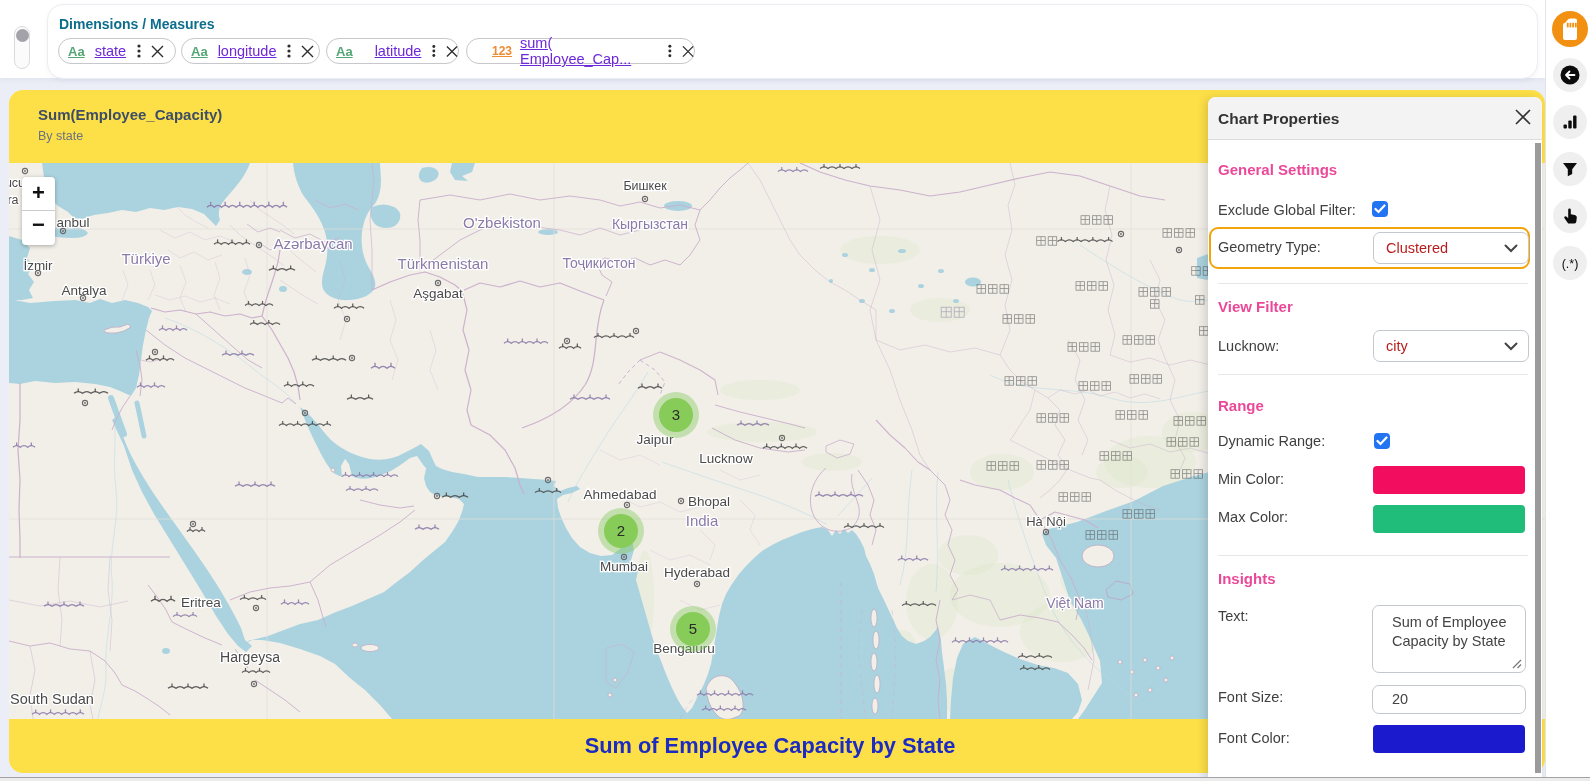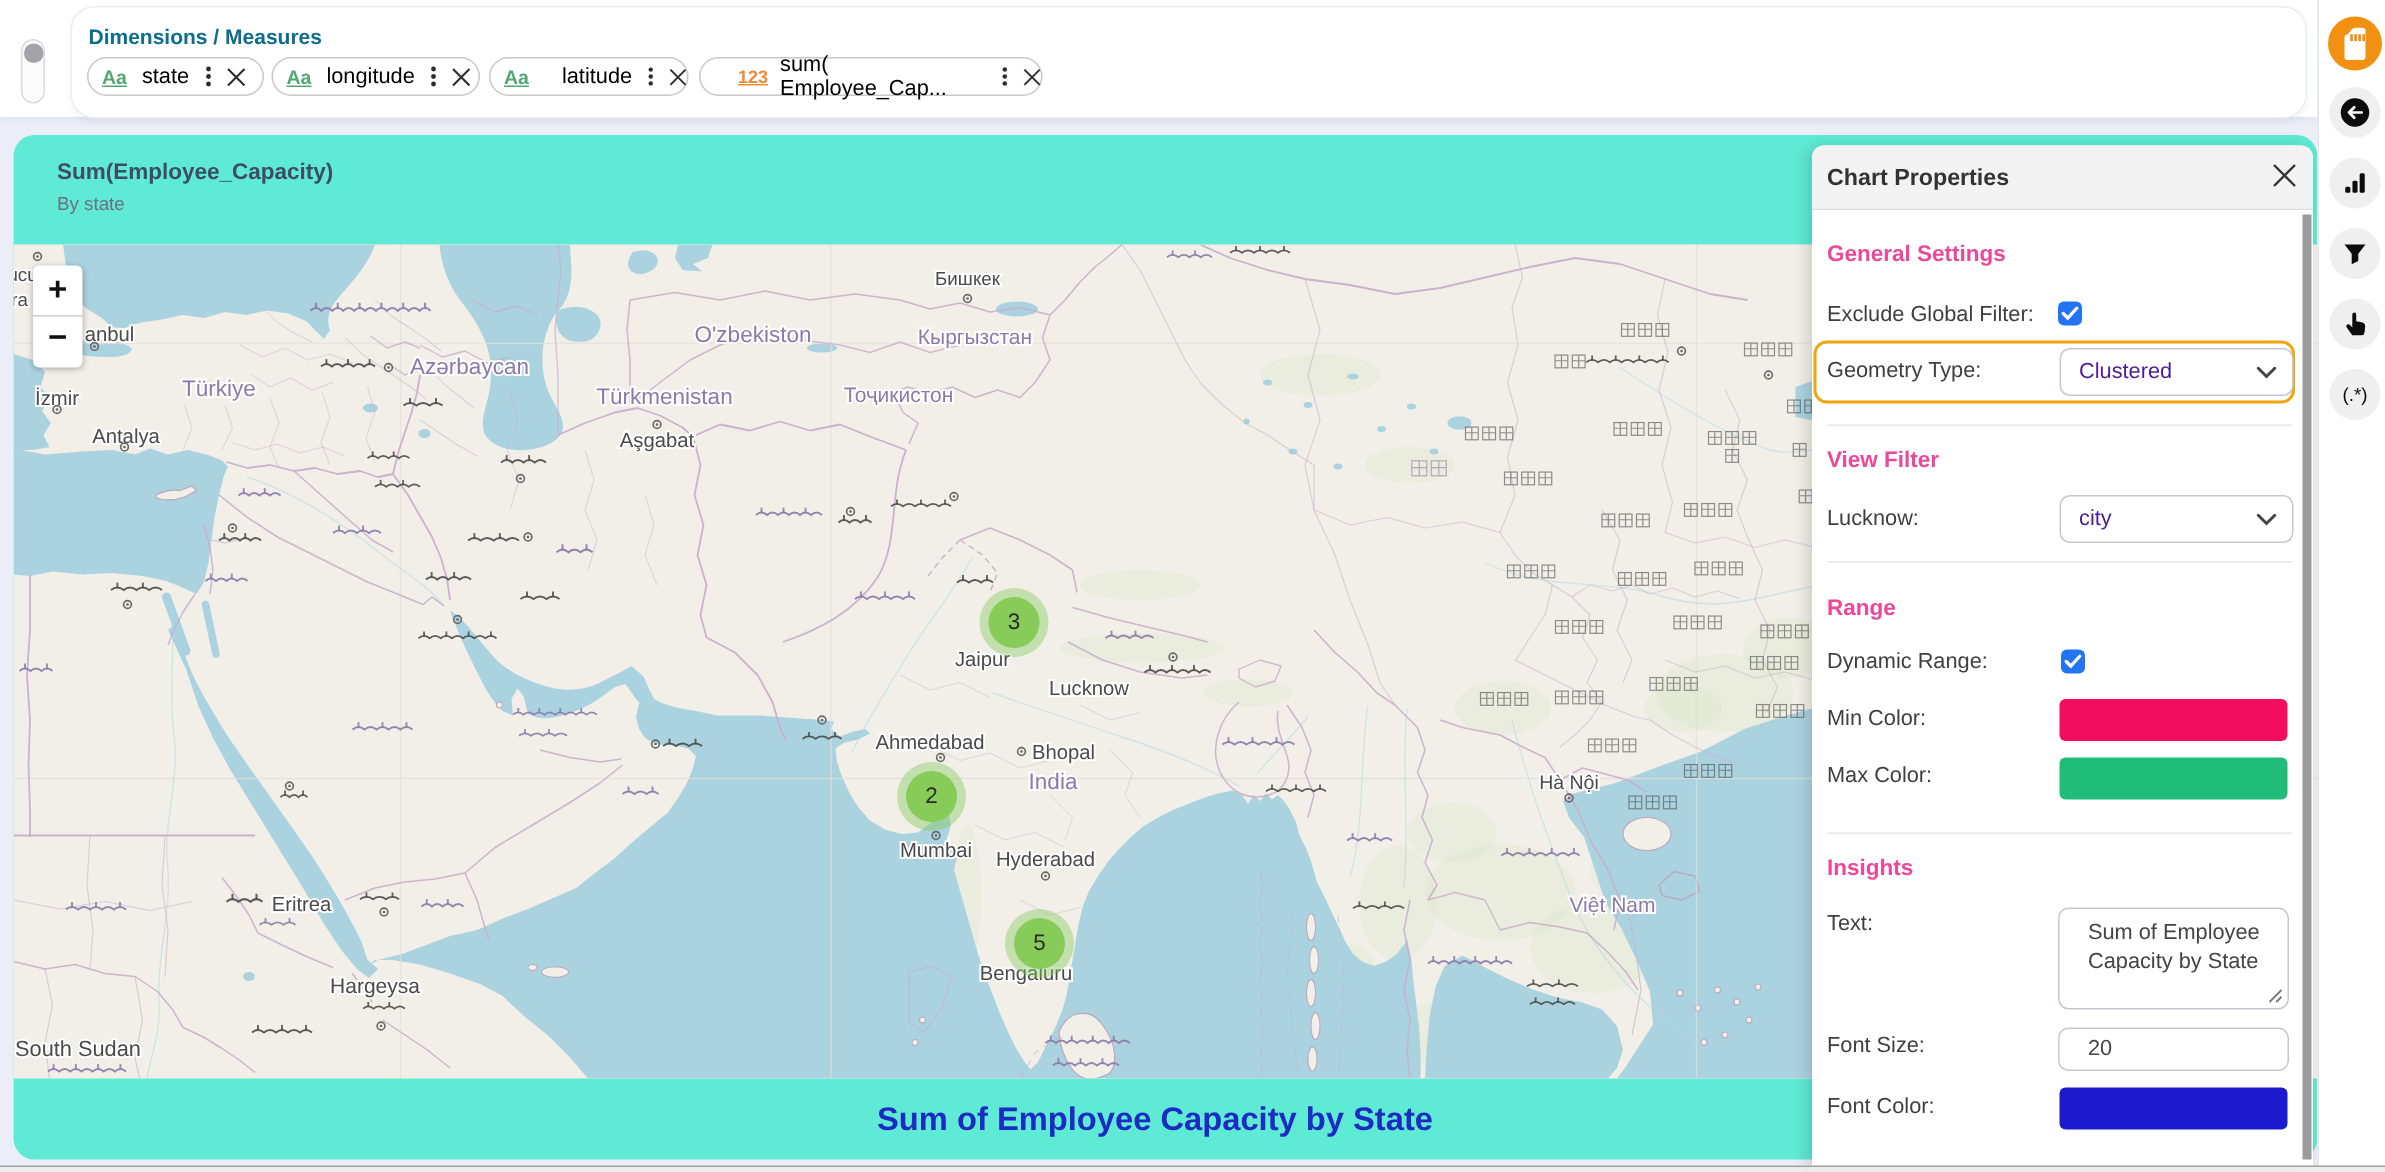--- a/index.html
+++ b/index.html
@@ -7,26 +7,26 @@
 body { position:relative; background:#ebeef6; font-family:"Liberation Sans", sans-serif; }
 .abs { position:absolute; }
 
 
 #tophead { left:0; top:0; width:1545px; height:78px; background:#fff; box-shadow:0 2px 5px rgba(40,60,120,.06); }
 #chipcard { left:47px; top:4px; width:1491px; height:75px; background:#fff; border:1px solid #ecedf2; border-radius:16px; box-shadow:0 2px 5px rgba(40,60,120,.05); }
 #dimtitle { left:59px; top:16px; font-size:14px; font-weight:bold; color:#0d6d8c; }
 .chip { top:38px; height:26px; border:1px solid #c7c7cc; border-radius:13px; background:#fff; display:flex; align-items:center; }
 .chip .pfx { font-size:13px; font-weight:bold; color:#54a674;text-decoration:underline; }
 .chip .pfx.num { color:#ee8b35; font-size:12px; }
-.chip .lbl { font-size:14.5px; color:#000000; }
+.chip .lbl { font-size:14.5px; color:#6d28d9;text-decoration:underline; }
 #toggle { left:14px; top:26px; width:16px; height:43px; border:1px solid #dadae0; border-radius:9px; background:#fbfbfc; }
 #toggle .knob { position:absolute; left:1px; top:2px; width:13px; height:13px; border-radius:50%; background:#a2a2a8; }
 
 
-#card { left:9px; top:90px; width:1536px; height:683px; background:#5eead4; border-radius:14px; }
+#card { left:9px; top:90px; width:1536px; height:683px; background:#fde047; border-radius:14px; }
 #ctitle { left:29px; top:16px; font-size:15px; font-weight:600; color:#3e4d66; position:absolute; }
 #csub { left:29px; top:39px; font-size:12.5px; color:#6a7280; position:absolute; }
 #mapwrap { position:absolute; left:0px; top:73px; width:1536px; height:556px; background:#f2efe9; overflow:hidden; }
 #bigtitle { position:absolute; left:0; top:643px; width:1522px; text-align:center; font-size:21.8px; font-weight:600; color:#1c2bc1; }
 
 
 #zoomctl { left:13px; top:14px; width:33px; height:68px; background:#fff; border-radius:4px; box-shadow:0 1px 4px rgba(0,0,0,.3); z-index:30; }
 #zoomctl .zb { width:33px; height:33px; text-align:center; font-size:22px; font-weight:bold; color:#111; line-height:32px; }
 #zoomctl .sep { height:1px; background:#ccc; }
 
@@ -37,21 +37,21 @@
 
 #panel { left:1208px; top:97px; width:334px; height:684px; background:#fff; border-radius:8px 8px 0 0; box-shadow:-3px 1px 10px rgba(0,0,0,.14); z-index:40; }
 #phead { position:absolute; left:0; top:0; width:100%; height:43px; background:#f3f3f3; border-bottom:1px solid #dcdcdc; border-radius:8px 8px 0 0; }
 #phead .t { position:absolute; left:10px; top:13px; font-size:15.5px; font-weight:bold; color:#333; }
 #pclose { position:absolute; right:10px; top:11px; width:18px; height:18px; }
 .sect { position:absolute; left:10px; font-size:15px; font-weight:bold; color:#ec4899; }
 .flabel { position:absolute; left:10px; font-size:14.5px; color:#3f3f3f; }
 .pdiv { position:absolute; left:10px; width:310px; height:1px; background:#e7e7e7; }
 .cbox { position:absolute; width:16px; height:16px; background:#2374f2; border-radius:4px; }
 .cbox svg { position:absolute; left:2px; top:3px; }
-.sel { position:absolute; left:165px; width:156px; height:32px; border:1px solid #c3c8d0; border-radius:7px; background:#fff; font-size:14.5px; color:#4c1d95; line-height:30px; padding-left:12px; }
+.sel { position:absolute; left:165px; width:156px; height:32px; border:1px solid #c3c8d0; border-radius:7px; background:#fff; font-size:14.5px; color:#b91c1c; line-height:30px; padding-left:12px; }
 .sel .chev { position:absolute; right:10px; top:11px; }
 #oring { position:absolute; left:1px; top:130px; width:321px; height:42px; border:2px solid #f2a40b; border-radius:9px; }
 .swatch { position:absolute; left:165px; width:152px; height:28px; border-radius:4px; }
 #ptext { position:absolute; left:164px; top:508px; width:154px; height:68px; border:1px solid #c3c8d0; border-radius:7px; font-size:14.5px; color:#444; padding:7px 0 0 19px; line-height:19px; }
 #pfsize { position:absolute; left:164px; top:588px; width:154px; height:29px; border:1px solid #c3c8d0; border-radius:7px; font-size:14.5px; color:#444; line-height:27px; padding-left:19px; }
 #pscroll { position:absolute; left:327px; top:44px; width:6px; height:640px; background:#fff; }
 #pscroll .th { position:absolute; left:0; top:2px; width:6px; height:630px; background:#9b9b9b; }
 
 
 #rail { left:1545px; top:0; width:45px; height:781px; background:#fff; border-left:1px solid #e3e3ea; z-index:50; }

